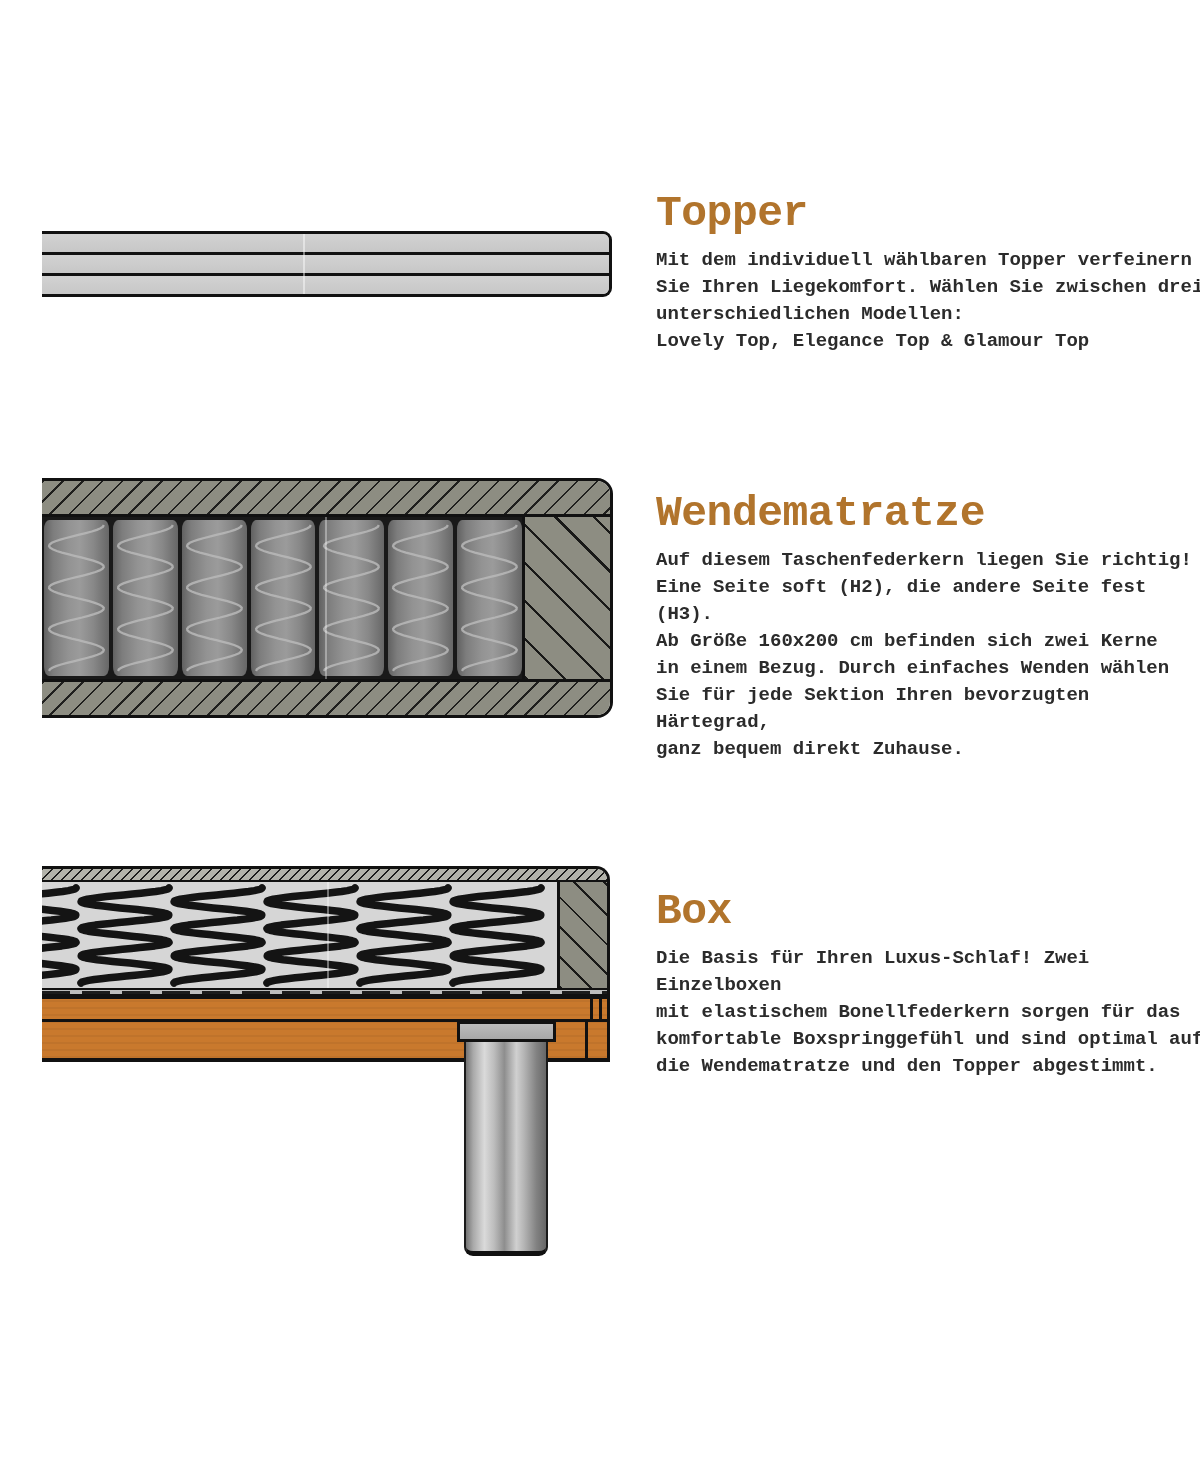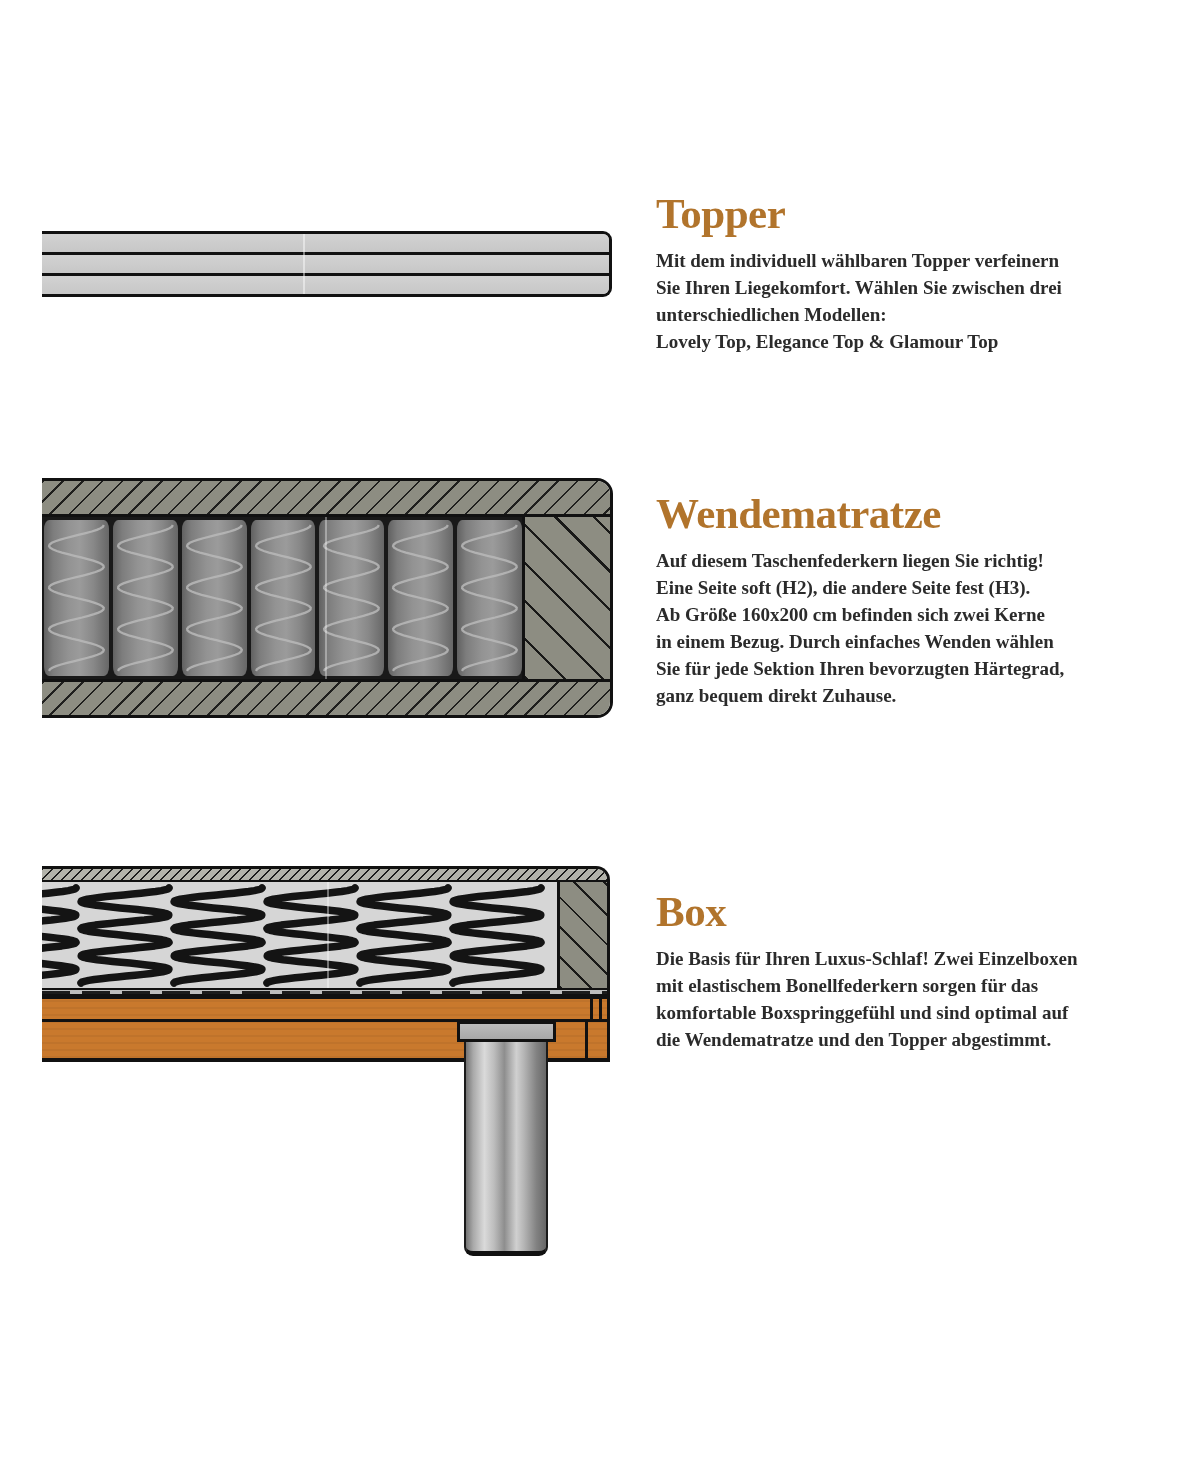--- a/index.html
+++ b/index.html
@@ -3,21 +3,21 @@
 <meta charset="utf-8">
 <style>
   * { box-sizing: border-box; margin: 0; padding: 0; }
   html,body { background:#ffffff; }
   .canvas {
     position: relative;
     width: 1200px;
     height: 1470px;
     background: #ffffff;
     overflow: hidden;
-    font-family: Liberation Serif, serif;
+    font-family: Liberation Mono, monospace;
   }
   .diag { position: absolute; }
 
   
   .tb { position: absolute; left: 656px; width: 556px; }
   .tb h2 {
     font-size: 43px;
     line-height: 46px;
     font-weight: 700;
     letter-spacing: -0.5px;

